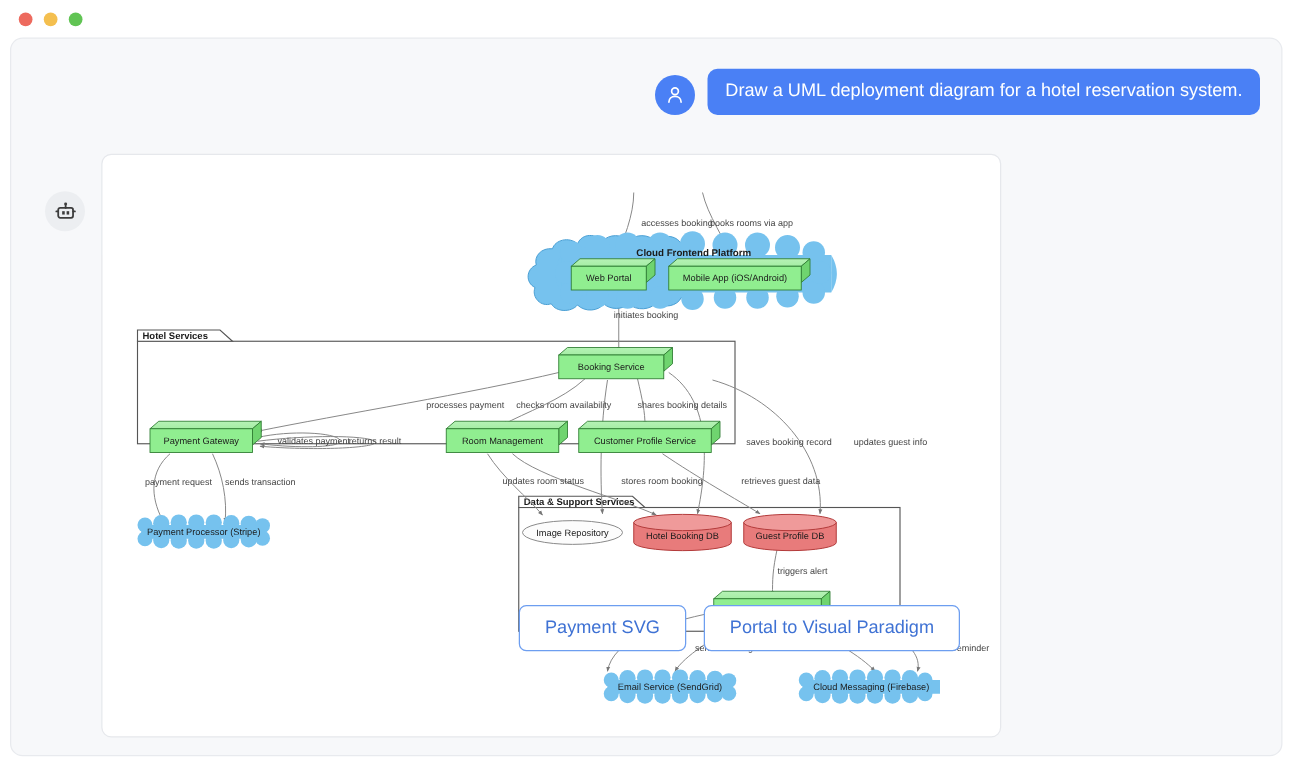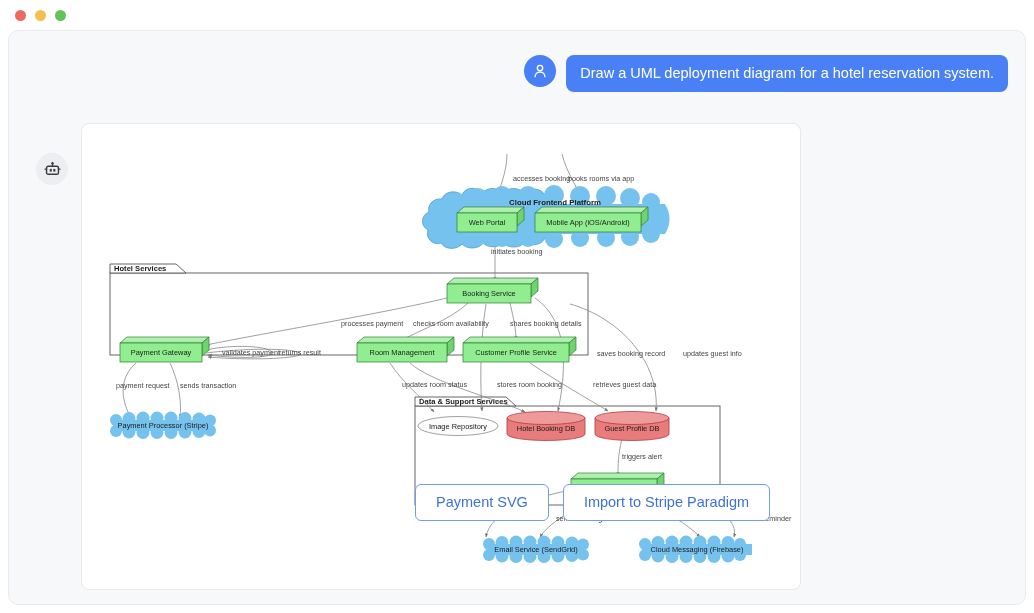--- a/index.html
+++ b/index.html
@@ -53,21 +53,21 @@
     border-radius: 10px;
     box-sizing: border-box;
   }
 
   
   #user-message-row {
     position: absolute;
     right: 17px;
     top: 24px;
     display: flex;
-    align-items: flex-start;
+    align-items: flex-end;
     gap: 10px;
   }
   #user-avatar {
     width: 32px; height: 32px;
     border-radius: 50%;
     background: #4a80f5;
     display: flex; align-items: center; justify-content: center;
     flex: none;
   }
   #user-bubble {
@@ -421,17 +421,17 @@
           <text class="dg-label" x="459" y="489">sends confirmation</text>
           <text class="dg-label" x="546" y="489">sends booking confirmation</text>
           <text class="dg-label" x="655" y="489">sends SMS</text>
           <text class="dg-label" x="703" y="489">sends check-in reminder</text>
         </g>
       </svg>
     </div>
 
     <div id="action-buttons">
       <button class="action-btn">Payment SVG</button>
-      <button class="action-btn">Import to Stripe Paradigm</button>
+      <button class="action-btn">Portal to Visual Paradigm</button>
     </div>
 
   </div>
 </div>
 
 </body></html>

